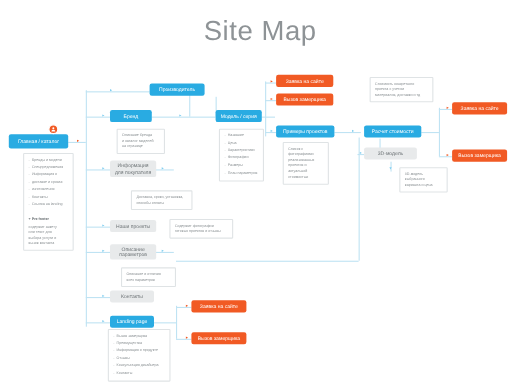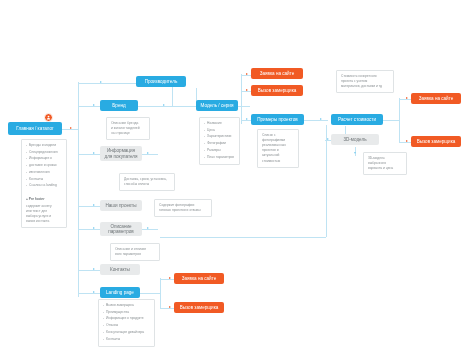--- a/index.html
+++ b/index.html
@@ -129,20 +129,21 @@
     align-items: center;
     justify-content: center;
   }
   #avatar svg { display: block; }
 </style>
 </head>
 <body>
 
 <div id="canvas">
 
+  <div id="title">Site Map</div>
 
   <div class="ln-h" style="left:62px; top:128.5px; width:16px;"></div>
   <div class="arrow" style="left:70px; top:127px;"></div>
 
   <div class="ln-v" style="left:78px; top:82px; height:215px;"></div>
 
   <div class="ln-h" style="left:78px; top:105.5px; width:22px;"></div>
   <div class="arrow blue-a" style="left:93px; top:104px;"></div>
 
   <div class="ln-h" style="left:78px; top:153.5px; width:22px;"></div>

